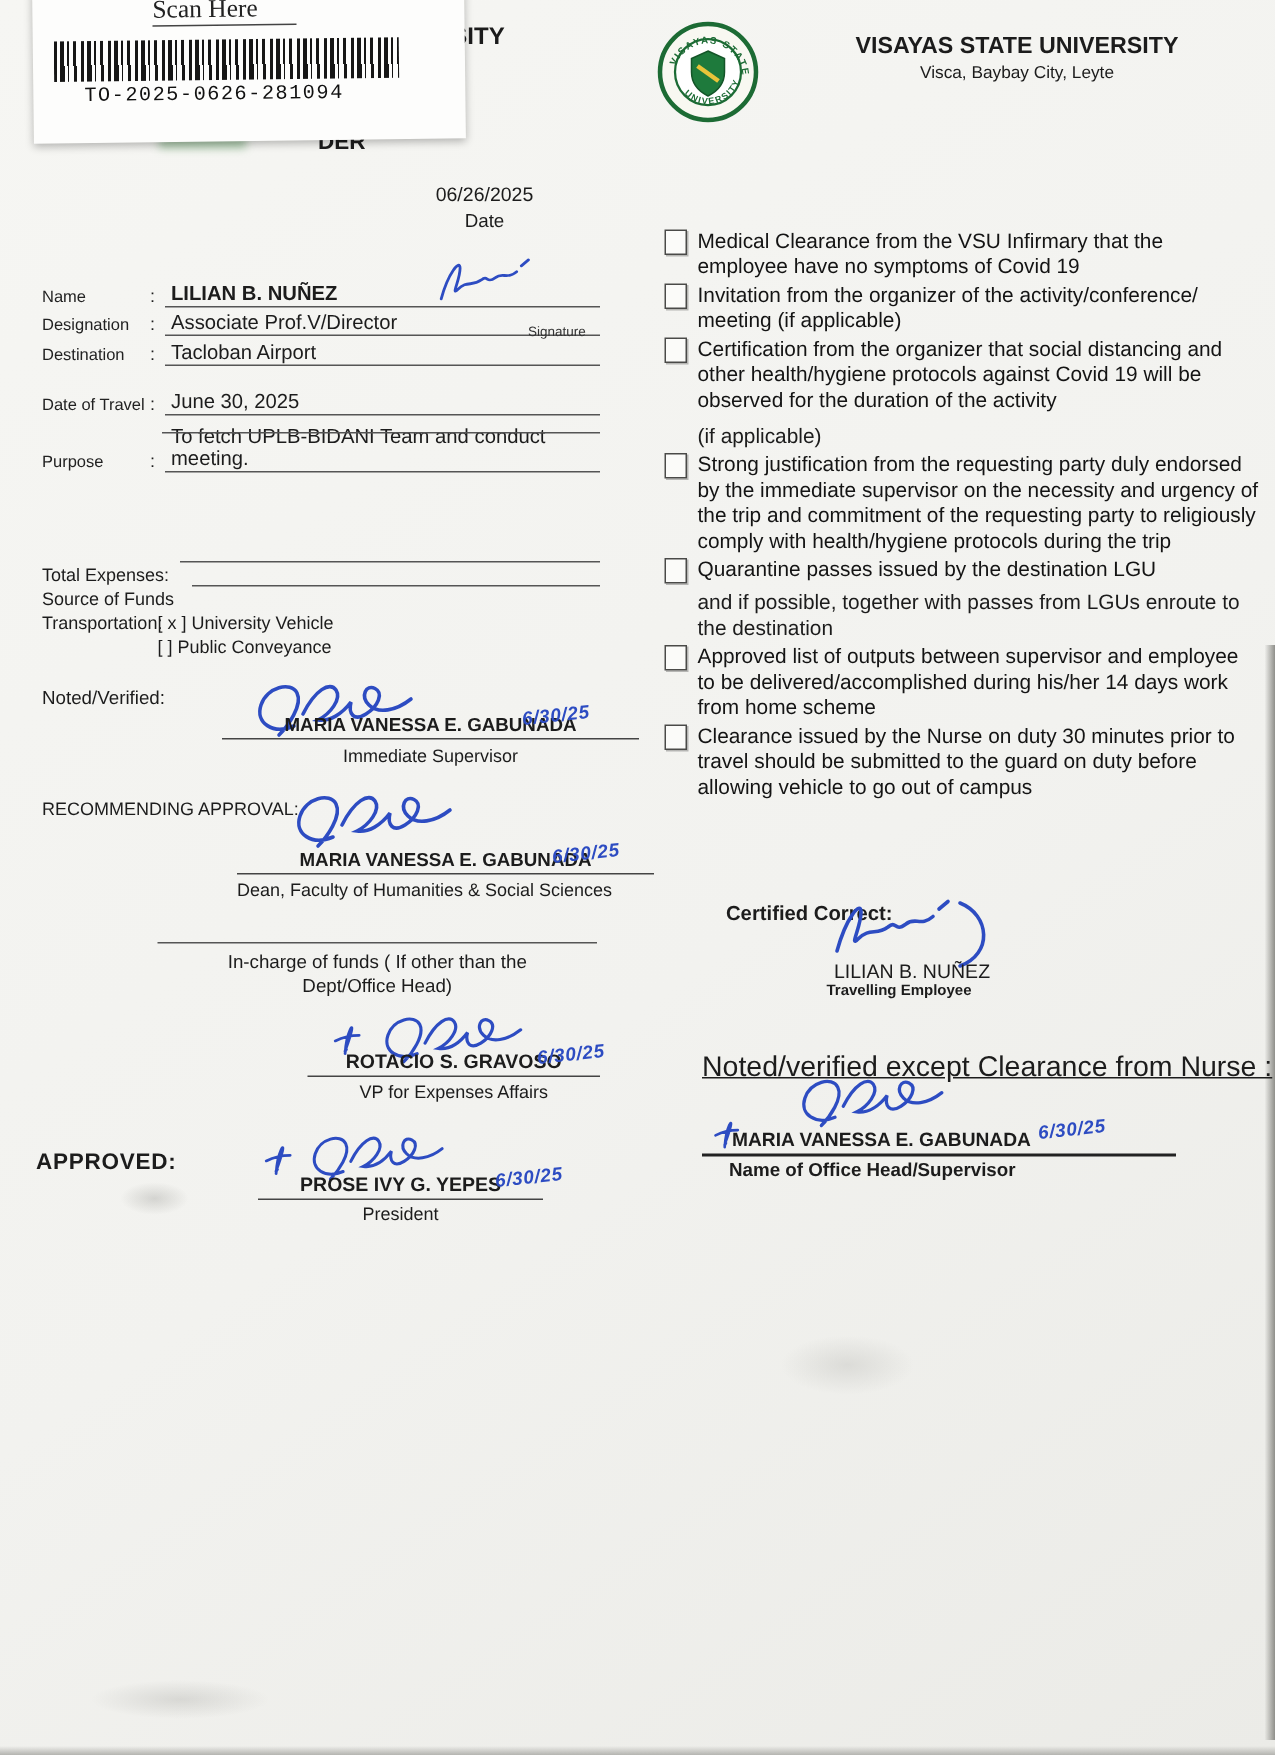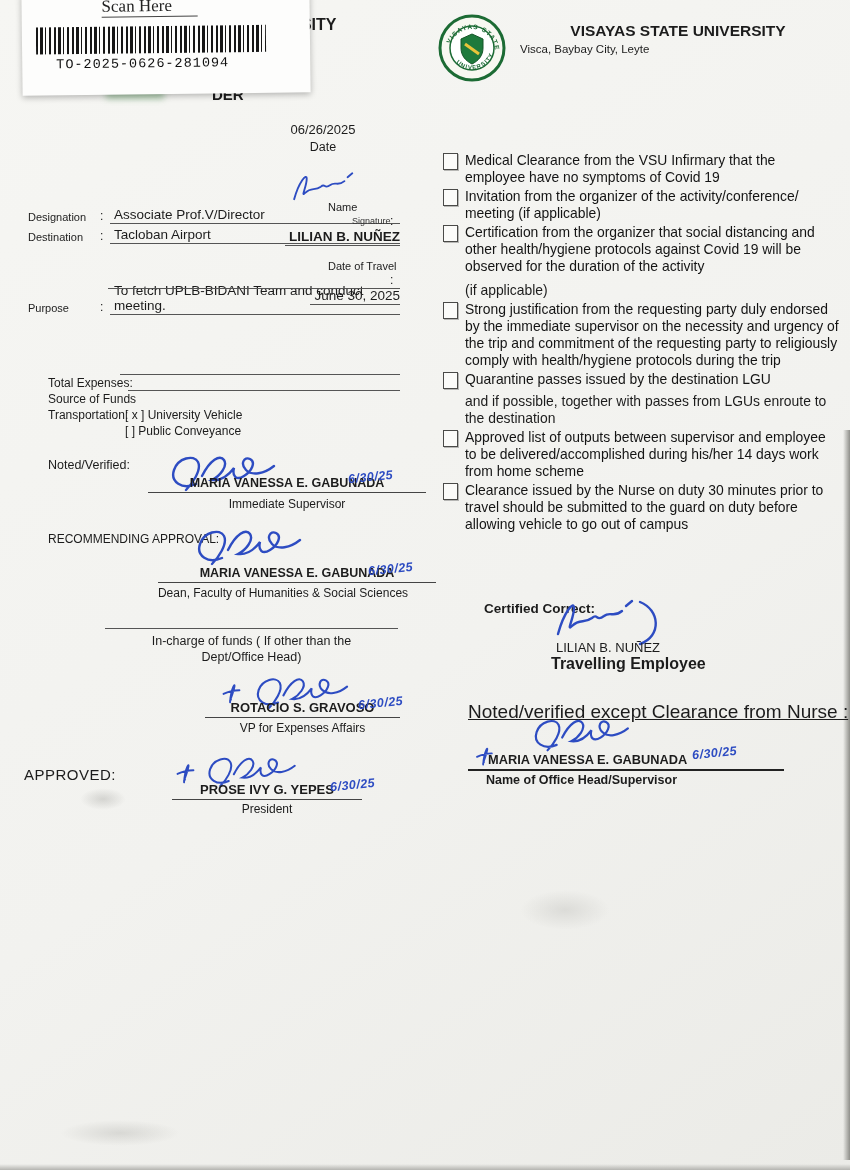--- a/index.html
+++ b/index.html
@@ -43,46 +43,46 @@
   .lf-date-lbl { position:absolute; left:278px; top:140px; font-size:12.5px; width:90px; text-align:center; }
 
   .frow { position:absolute; left:28px; width:372px; display:flex; align-items:flex-end; }
   .frow .lbl { width:72px; font-size:11px; color:#222; flex:none; padding-bottom:1px; }
   .frow .colon { width:10px; font-size:12px; flex:none; padding-bottom:1px; }
   .frow .val { flex:1; border-bottom:1px solid #555; font-size:13.5px; padding:0 0 1px 4px; min-height:16px; }
   .bold { font-weight:bold; }
   .sig-label { position:absolute; left:352px; top:216px; font-size:9px; color:#333; background:transparent; }
 
   .plain-line { position:absolute; border-bottom:1px solid #555; }
-  .small-lbl { position:absolute; font-size:12px; color:#1c1c1c;margin-left:20px; }
+  .small-lbl { position:absolute; font-size:12px; color:#1c1c1c; }
   .ink-date { position:absolute; color:#2d4cc2; font-style:italic; font-weight:bold;
     font-size:12.5px; transform:rotate(-6deg); letter-spacing:.5px; white-space:nowrap; }
   .sig { position:absolute; }
 
   .name-line { position:absolute; border-bottom:1px solid #444; text-align:center; font-weight:bold; font-size:12.5px; padding-bottom:2px; }
   .cap { position:absolute; font-size:12px; text-align:center; }
 
-  .approved { position:absolute; left:24px; top:766px; font-weight:normal; font-size:15px; letter-spacing:.5px; }
+  .approved { position:absolute; left:24px; top:766px; font-weight:bold; font-size:15px; letter-spacing:.5px; }
 
   
   .vsu-logo { position:absolute; left:438px; top:14px; }
   .uni-name { position:absolute; left:520px; top:22px; width:316px; text-align:center; font-weight:bold; font-size:15.5px; }
-  .uni-addr { position:absolute; left:520px; top:43px; width:316px; text-align:left; font-size:11.5px; }
+  .uni-addr { position:absolute; left:520px; top:43px; width:316px; text-align:center; font-size:11.5px; }
   .chk-title { position:absolute; left:436px; top:88px; width:402px; text-align:center; font-weight:bold; font-size:14px; line-height:1.25; }
 
   .chk-list { position:absolute; left:443px; top:152px; width:396px; }
   .chk-item { display:flex; margin-bottom:2px; }
   .chkbox { flex:none; width:15px; height:17px; border:1.6px solid #4a4a48; background:#fbfbf9;
     box-shadow:1px 1px 0 rgba(0,0,0,.25); margin:1px 7px 0 0; }
   .chk-text { font-size:13.9px; line-height:17px; color:#141414; }
   .chk-extra { font-size:13.9px; line-height:17px; margin-top:7px; }
 
   .certified { position:absolute; left:484px; top:601px; font-weight:bold; font-size:13.5px; }
   .emp-name { position:absolute; left:556px; top:640px; font-size:13px; }
-  .emp-title { position:absolute; left:551px; top:655px; font-weight:bold; font-size:16px; }
+  .emp-title { position:absolute; left:551px; top:655px; font-weight:bold; font-size:10px; }
 
   .noted-except { position:absolute; left:468px; top:701px; font-size:19px; text-decoration:underline; }
   .head-underline { position:absolute; left:468px; top:769px; width:316px; border-top:2px solid #222; }
   .head-name { position:absolute; left:488px; top:752px; font-weight:bold; font-size:12.8px; }
   .head-title { position:absolute; left:486px; top:773px; font-weight:bold; font-size:12.5px; }
 </style>
 </head>
 <body>
 
 <div class="page">
@@ -100,40 +100,40 @@
 
   <div class="sticker">
     <div class="scan-here">Scan Here</div>
     <div class="barcode"></div>
     <div class="barcode-num">TO-2025-0626-281094</div>
   </div>
 
   <div class="lf-date">06/26/2025</div>
   <div class="lf-date-lbl">Date</div>
 
-  <div class="frow" style="top:201px;flex-direction:column;">
+  <div class="frow" style="top:188px;">
     <span class="lbl">Name</span>
     <span class="colon">:</span>
     <span class="val bold">LILIAN B. NUÑEZ</span>
   </div>
   <svg class="sig" style="left:280px; top:168px;" width="110" height="42" viewBox="0 0 140 50">
     <path d="M18 38 C 24 16, 34 4, 34 12 C 34 22, 26 36, 32 30 C 40 22, 44 28, 52 22 C 58 17, 56 26, 64 20 C 70 15, 74 22, 82 15 M86 10 L 92 5" fill="none" stroke="#2d4cc2" stroke-width="2.4" stroke-linecap="round"></path>
   </svg>
   <div class="frow" style="top:207px;">
     <span class="lbl">Designation</span>
     <span class="colon">:</span>
     <span class="val">Associate Prof.V/Director</span>
   </div>
   <div class="sig-label">Signature</div>
   <div class="frow" style="top:227px;justify-content:flex-end;">
     <span class="lbl">Destination</span>
     <span class="colon">:</span>
     <span class="val">Tacloban Airport</span>
   </div>
-  <div class="frow" style="top:260px;flex-direction:column;">
+  <div class="frow" style="top:260px;">
     <span class="lbl">Date of Travel</span>
     <span class="colon">:</span>
     <span class="val">June 30, 2025</span>
   </div>
   <div class="frow" style="top:283px;">
     <span class="lbl">Purpose</span>
     <span class="colon">:</span>
     <span class="val">To fetch UPLB-BIDANI Team and conduct meeting.</span>
   </div>
   <div class="plain-line" style="left:108px; top:288px; width:292px;"></div>

